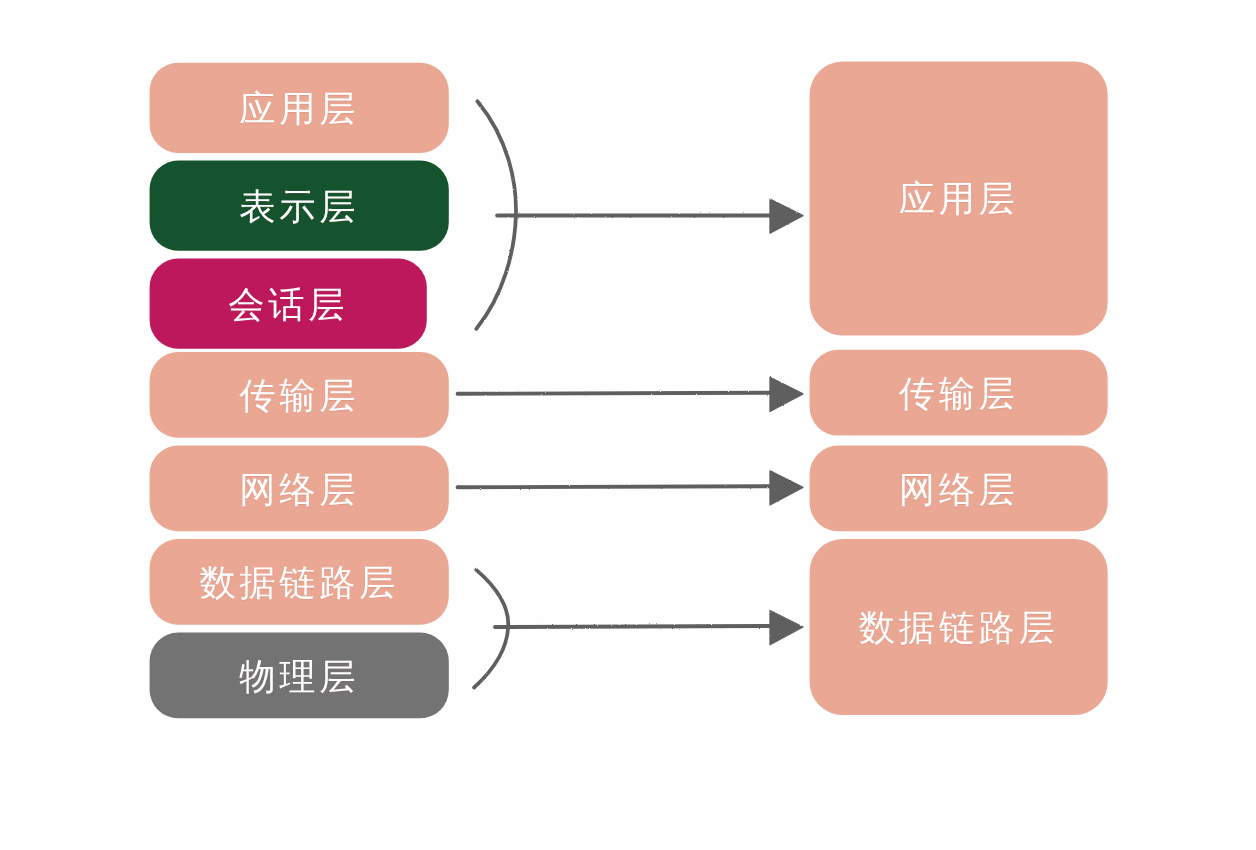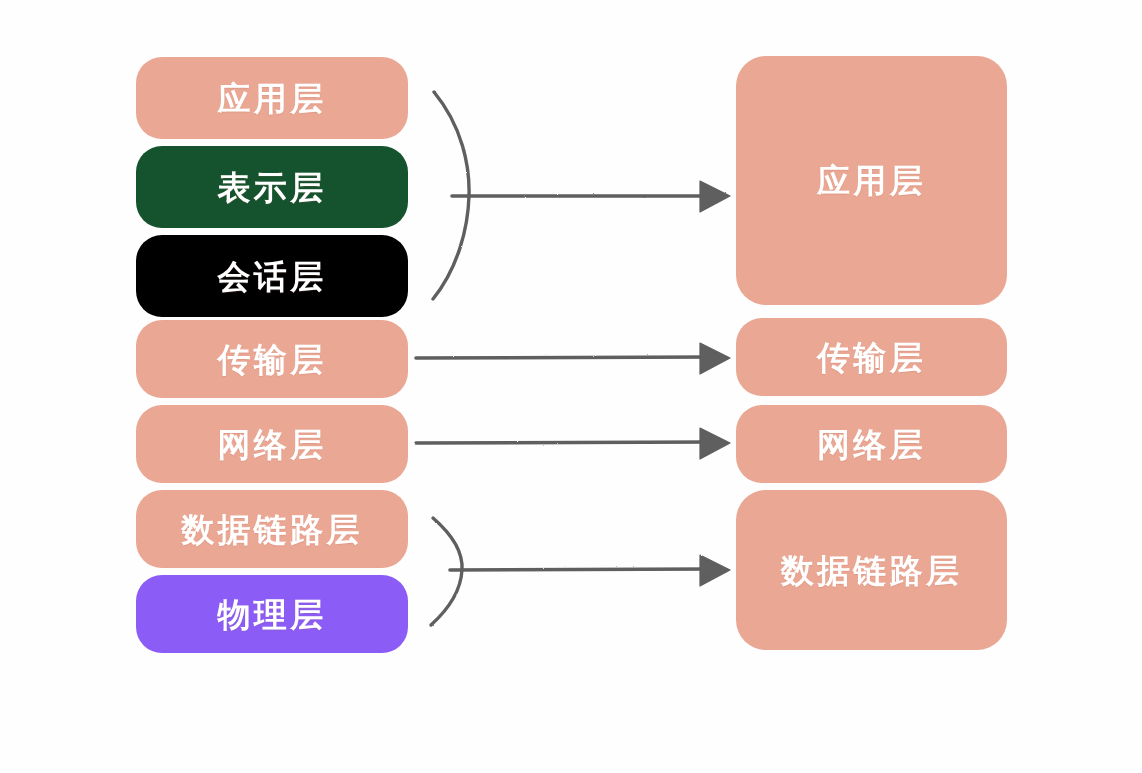--- a/index.html
+++ b/index.html
@@ -30,21 +30,21 @@
     box-sizing: border-box;
     border-radius: 26px;
     display: flex;
     align-items: center;
     justify-content: center;
     color: #ffffff;
     letter-spacing: 0.10em;
     text-align: center;
     user-select: none;
     font-family: "DejaVu Sans", "Liberation Sans", sans-serif;
-    font-weight: 700;
+    font-weight: 400;
     text-shadow: 0 1px 1px rgba(170,100,80,0.18);
   }
 
   .layer-box .label {
     display: block;
     line-height: 1;
     white-space: nowrap;
   }
 
   
@@ -82,37 +82,37 @@
   <div class="col-left">
 
     <div class="layer-box" style="left:136px; top:57px; width:272px; height:82px; background:#eaa794;">
       <span class="label">应用层</span>
     </div>
 
     <div class="layer-box" style="left:136px; top:146px; width:272px; height:82px; background:#14532d;">
       <span class="label">表示层</span>
     </div>
 
-    <div class="layer-box" style="left:136px; top:235px; width:272px; height:82px; background:#000000;">
+    <div class="layer-box" style="left:136px; top:235px; width:252px; height:82px; background:#be185d;">
       <span class="label">会话层</span>
     </div>
 
     <div class="layer-box" style="left:136px; top:320px; width:272px; height:78px; background:#eaa794;">
       <span class="label">传输层</span>
     </div>
 
     <div class="layer-box" style="left:136px; top:405px; width:272px; height:78px; background:#eaa794;">
       <span class="label">网络层</span>
     </div>
 
     <div class="layer-box" style="left:136px; top:490px; width:272px; height:78px; background:#eaa794;">
       <span class="label">数据链路层</span>
     </div>
 
-    <div class="layer-box" style="left:136px; top:575px; width:272px; height:78px; background:#8b5cf6;">
+    <div class="layer-box" style="left:136px; top:575px; width:272px; height:78px; background:#737373;">
       <span class="label">物理层</span>
     </div>
 
   </div>
 
   <div class="col-right">
 
     <div class="layer-box" style="left:736px; top:56px; width:271px; height:249px; background:#eaa794; border-radius:30px;">
       <span class="label">应用层</span>
     </div>

